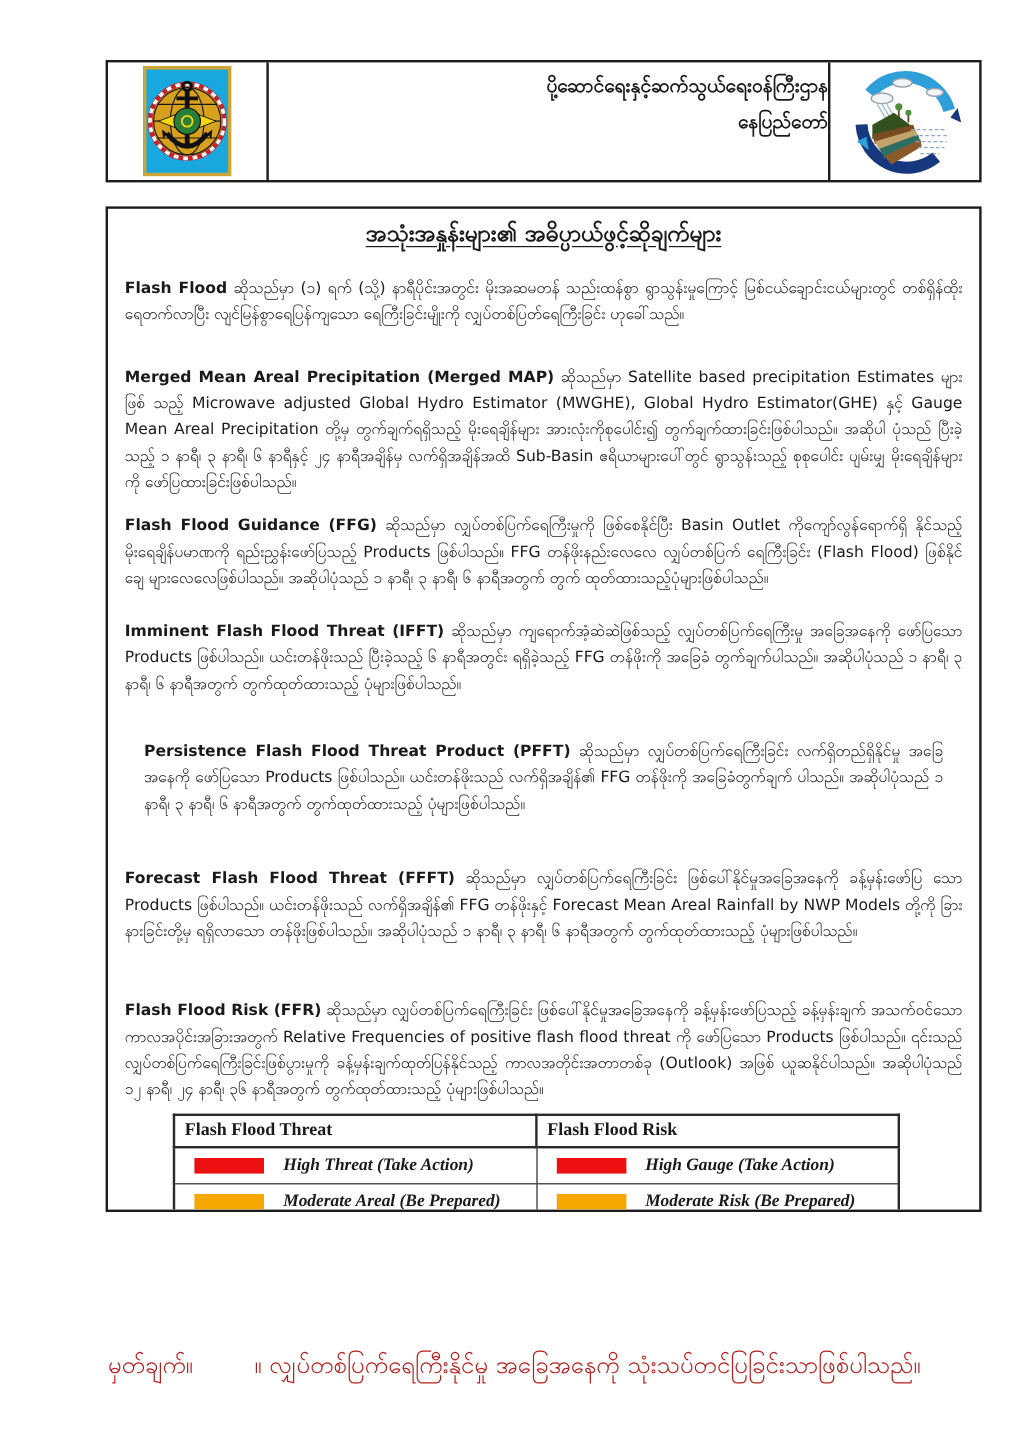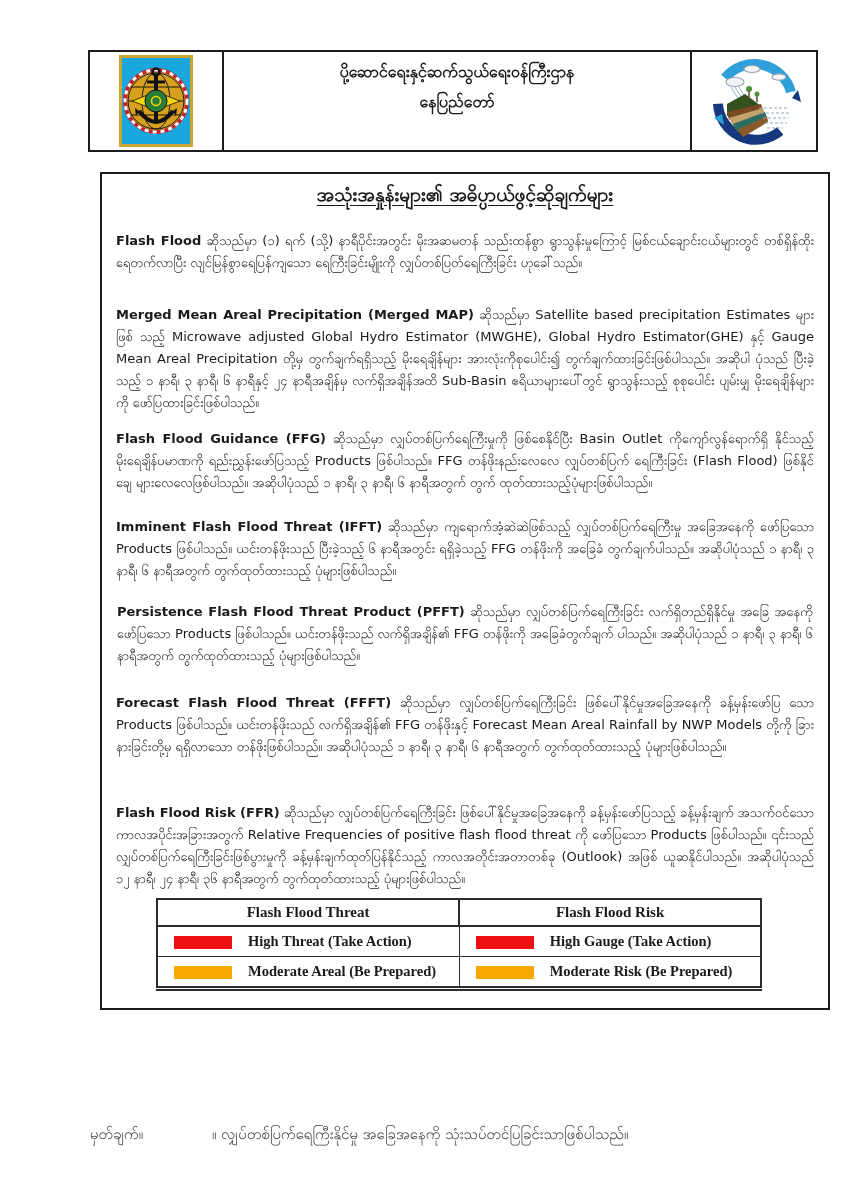--- a/index.html
+++ b/index.html
@@ -5,43 +5,43 @@
   html,body{margin:0;padding:0;background:#ffffff;}
   body{width:849px;height:1200px;font-family:"DejaVu Sans",sans-serif;color:#1a1a1a;}
   .page{position:relative;width:849px;height:1200px;background:#fff;overflow:hidden;}
 
   
   .letterhead{position:absolute;left:88px;top:50px;width:730px;height:102px;
     border:2px solid #1c1c1c;box-sizing:border-box;display:flex;}
   .logo-cell-left{width:134px;border-right:2px solid #1c1c1c;box-sizing:border-box;
     display:flex;align-items:center;justify-content:center;}
   .head-center{flex:1;border-right:2px solid #1c1c1c;box-sizing:border-box;
-    text-align:center;font-weight:bold;font-size:16px;line-height:1.85;padding-top:5px;}
+    text-align:right;font-weight:bold;font-size:16px;line-height:1.85;padding-top:5px;}
   .logo-cell-right{width:124px;display:flex;align-items:center;justify-content:center;}
 
   
-  .content-box{position:absolute;left:100px;top:172px;width:730px;height:838px;
+  .content-box{position:absolute;left:88px;top:172px;width:730px;height:838px;
     border:2px solid #1c1c1c;box-sizing:border-box;padding:6px 14px 0 14px;overflow:hidden;}
   .doc-title{text-align:center;font-size:19px;font-weight:bold;margin:2px 0 20px 0;
     text-decoration:underline;text-underline-offset:4px;}
   .def{font-size:13px;line-height:22px;text-align:justify;overflow:hidden;box-sizing:border-box;}
   .def b{font-weight:bold;}
 
   
   .threat-table{border-collapse:collapse;margin-left:40px;width:606px;
     font-family:"Liberation Serif",serif;border:2px solid #2a2a2a;border-bottom:5px double #2a2a2a;}
-  .threat-table th{border:2px solid #2a2a2a;text-align:center;font-size:15px;font-weight:bold;
+  .threat-table th{border:2px solid #2a2a2a;text-align:left;font-size:15px;font-weight:bold;
     padding:4px 8px;height:18px;}
   .threat-table td{border:1.5px solid #2a2a2a;font-size:14.5px;font-weight:bold;
-    padding:6px 8px;height:18px;white-space:nowrap;}
+    padding:6px 8px;height:18px;white-space:nowrap;font-style:italic;}
   .threat-table td,.threat-table th{width:303px;box-sizing:border-box;}
   .swatch{display:inline-block;width:58px;height:13px;margin:0 16px 0 8px;vertical-align:middle;}
 
   
-  .footnote{position:absolute;left:90px;top:1124px;width:700px;font-size:15px;color:#404040;}
+  .footnote{position:absolute;left:90px;top:1124px;width:700px;font-size:20px;color:#b91c1c;}
   .footnote .lbl{display:inline-block;width:122px;}
 
   svg{display:block;}
 </style>
 </head>
 <body>
 
 <div class="page">
 
   <header class="letterhead">
@@ -115,21 +115,21 @@
     <div class="doc-title">အသုံးအနှုန်းများ၏ အဓိပ္ပာယ်ဖွင့်ဆိုချက်များ</div>
 
     <p class="def" style="height:74px;margin:0;"><b>Flash Flood</b><span> ဆိုသည်မှာ (၁) ရက် (သို့) နာရီပိုင်းအတွင်း မိုးအဆမတန် သည်းထန်စွာ ရွာသွန်းမှုကြောင့် မြစ်ငယ်ချောင်းငယ်များတွင် တစ်ရှိန်ထိုးရေတက်လာပြီး လျင်မြန်စွာရေပြန်ကျသော ရေကြီးခြင်းမျိုးကို လျှပ်တစ်ပြတ်ရေကြီးခြင်း ဟုခေါ်သည်။</span></p>
 
     <p class="def" style="height:124px;margin:0;"><b>Merged Mean Areal Precipitation (Merged MAP)</b><span> ဆိုသည်မှာ Satellite based precipitation Estimates များဖြစ် သည့် Microwave adjusted Global Hydro Estimator (MWGHE), Global Hydro Estimator(GHE) နှင့် Gauge Mean Areal Precipitation တို့မှ တွက်ချက်ရရှိသည့် မိုးရေချိန်များ အားလုံးကိုစုပေါင်း၍ တွက်ချက်ထားခြင်းဖြစ်ပါသည်။ အဆိုပါ ပုံသည် ပြီးခဲ့သည့် ၁ နာရီ၊ ၃ နာရီ၊ ၆ နာရီနှင့် ၂၄ နာရီအချိန်မှ လက်ရှိအချိန်အထိ Sub-Basin ဧရိယာများပေါ်တွင် ရွာသွန်းသည့် စုစုပေါင်း ပျမ်းမျှ မိုးရေချိန်များကို ဖော်ပြထားခြင်းဖြစ်ပါသည်။</span></p>
 
     <p class="def" style="height:88px;margin:0;"><b>Flash Flood Guidance (FFG)</b><span> ဆိုသည်မှာ လျှပ်တစ်ပြက်ရေကြီးမှုကို ဖြစ်စေနိုင်ပြီး Basin Outlet ကိုကျော်လွန်ရောက်ရှိ နိုင်သည့် မိုးရေချိန်ပမာဏကို ရည်းညွှန်းဖော်ပြသည့် Products ဖြစ်ပါသည်။ FFG တန်ဖိုးနည်းလေလေ လျှပ်တစ်ပြက် ရေကြီးခြင်း (Flash Flood) ဖြစ်နိုင်ချေ များလေလေဖြစ်ပါသည်။ အဆိုပါပုံသည် ၁ နာရီ၊ ၃ နာရီ၊ ၆ နာရီအတွက် တွက် ထုတ်ထားသည့်ပုံများဖြစ်ပါသည်။</span></p>
 
     <p class="def" style="height:84px;margin:0;"><b>Imminent Flash Flood Threat (IFFT)</b><span> ဆိုသည်မှာ ကျရောက်အံ့ဆဲဆဲဖြစ်သည့် လျှပ်တစ်ပြက်ရေကြီးမှု အခြေအနေကို ဖော်ပြသော Products ဖြစ်ပါသည်။ ယင်းတန်ဖိုးသည် ပြီးခဲ့သည့် ၆ နာရီအတွင်း ရရှိခဲ့သည့် FFG တန်ဖိုးကို အခြေခံ တွက်ချက်ပါသည်။ အဆိုပါပုံသည် ၁ နာရီ၊ ၃ နာရီ၊ ၆ နာရီအတွက် တွက်ထုတ်ထားသည့် ပုံများဖြစ်ပါသည်။</span></p>
 
-    <p class="def" style="height:90px;margin:1px;"><b>Persistence Flash Flood Threat Product (PFFT)</b><span> ဆိုသည်မှာ လျှပ်တစ်ပြက်ရေကြီးခြင်း လက်ရှိတည်ရှိနိုင်မှု အခြေ အနေကို ဖော်ပြသော Products ဖြစ်ပါသည်။ ယင်းတန်ဖိုးသည် လက်ရှိအချိန်၏ FFG တန်ဖိုးကို အခြေခံတွက်ချက် ပါသည်။ အဆိုပါပုံသည် ၁ နာရီ၊ ၃ နာရီ၊ ၆ နာရီအတွက် တွက်ထုတ်ထားသည့် ပုံများဖြစ်ပါသည်။</span></p>
+    <p class="def" style="height:90px;margin:16px;"><b>Persistence Flash Flood Threat Product (PFFT)</b><span> ဆိုသည်မှာ လျှပ်တစ်ပြက်ရေကြီးခြင်း လက်ရှိတည်ရှိနိုင်မှု အခြေ အနေကို ဖော်ပြသော Products ဖြစ်ပါသည်။ ယင်းတန်ဖိုးသည် လက်ရှိအချိန်၏ FFG တန်ဖိုးကို အခြေခံတွက်ချက် ပါသည်။ အဆိုပါပုံသည် ၁ နာရီ၊ ၃ နာရီ၊ ၆ နာရီအတွက် တွက်ထုတ်ထားသည့် ပုံများဖြစ်ပါသည်။</span></p>
 
     <p class="def" style="height:110px;margin:0;"><b>Forecast Flash Flood Threat (FFFT)</b><span> ဆိုသည်မှာ လျှပ်တစ်ပြက်ရေကြီးခြင်း ဖြစ်ပေါ်နိုင်မှုအခြေအနေကို ခန့်မှန်းဖော်ပြ သော Products ဖြစ်ပါသည်။ ယင်းတန်ဖိုးသည် လက်ရှိအချိန်၏ FFG တန်ဖိုးနှင့် Forecast Mean Areal Rainfall by NWP Models တို့ကို ခြားနားခြင်းတို့မှ ရရှိလာသော တန်ဖိုးဖြစ်ပါသည်။ အဆိုပါပုံသည် ၁ နာရီ၊ ၃ နာရီ၊ ၆ နာရီအတွက် တွက်ထုတ်ထားသည့် ပုံများဖြစ်ပါသည်။</span></p>
 
     <p class="def" style="height:96px;margin:0;"><b>Flash Flood Risk (FFR)</b><span> ဆိုသည်မှာ လျှပ်တစ်ပြက်ရေကြီးခြင်း ဖြစ်ပေါ်နိုင်မှုအခြေအနေကို ခန့်မှန်းဖော်ပြသည့် ခန့်မှန်းချက် အသက်ဝင်သော ကာလအပိုင်းအခြားအတွက် Relative Frequencies of positive flash flood threat ကို ဖော်ပြသော Products ဖြစ်ပါသည်။ ၎င်းသည် လျှပ်တစ်ပြက်ရေကြီးခြင်းဖြစ်ပွားမှုကို ခန့်မှန်းချက်ထုတ်ပြန်နိုင်သည့် ကာလအတိုင်းအတာတစ်ခု (Outlook) အဖြစ် ယူဆနိုင်ပါသည်။ အဆိုပါပုံသည် ၁၂ နာရီ၊ ၂၄ နာရီ၊ ၃၆ နာရီအတွက် တွက်ထုတ်ထားသည့် ပုံများဖြစ်ပါသည်။</span></p>
 
     <table class="threat-table">
       <thead>
         <tr>
           <th>Flash Flood Threat</th>
           <th>Flash Flood Risk</th>

